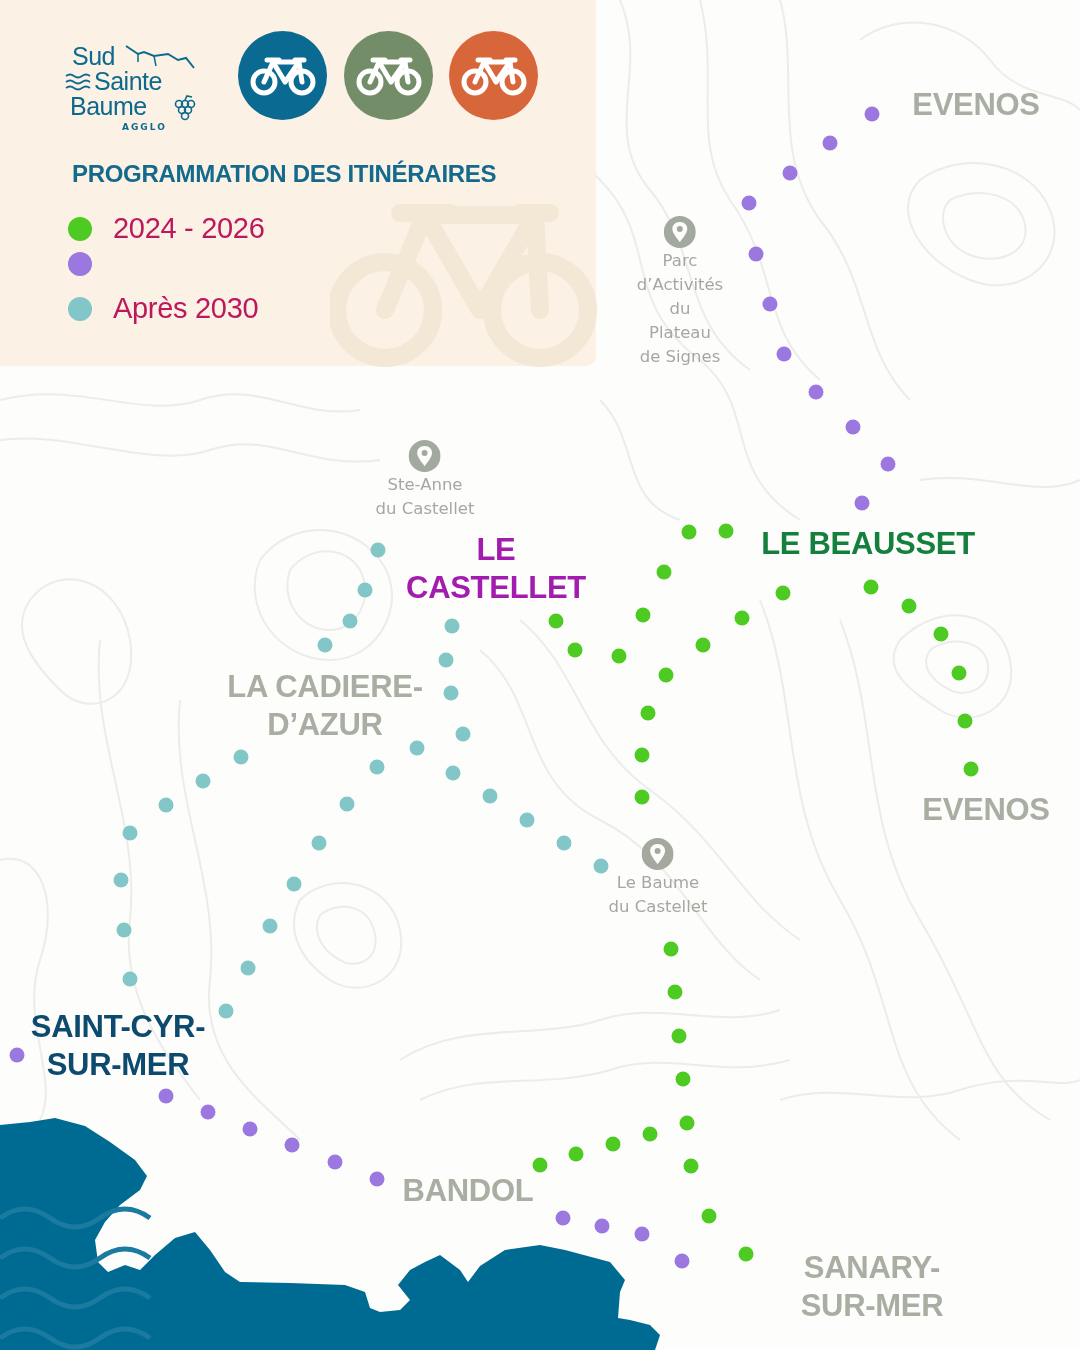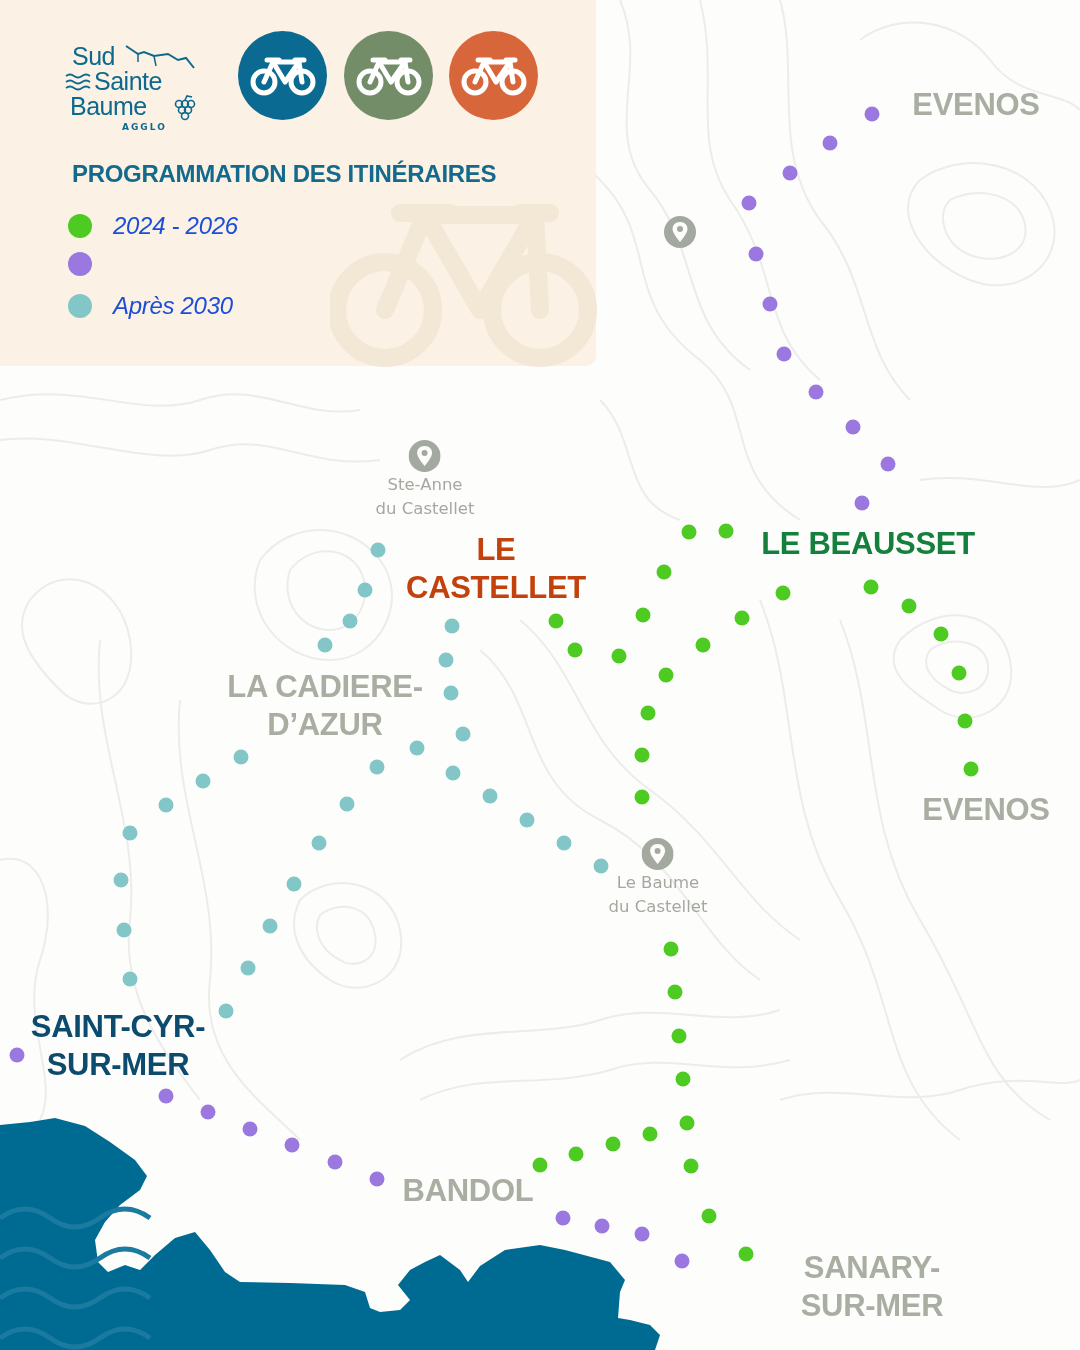--- a/index.html
+++ b/index.html
@@ -12,21 +12,21 @@
   .logo .line { position:absolute; font-family:"Liberation Sans", sans-serif; font-size:25px; letter-spacing:-0.5px; line-height:25px; color:#0d6a8e; }
   .logo .l1 { left:10px; top:4px; }
   .logo .l2 { left:32px; top:29px; }
   .logo .l3 { left:8px; top:54px; }
   .logo .agglo { position:absolute; left:60px; top:82px; font-size:9px; letter-spacing:2px; font-weight:bold; color:#0d6a8e; }
   .logo svg { position:absolute; }
   .bike-badge { position:absolute; top:31px; width:89px; height:89px; border-radius:50%; display:flex; align-items:center; justify-content:center; }
   .legend-title { position:absolute; left:72px; top:160px; font-family:"Liberation Sans", sans-serif; font-weight:bold; font-size:24px; color:#136a8c; letter-spacing:-0.3px; white-space:nowrap; }
   .legend-row { position:absolute; left:68px; display:flex; align-items:center; }
   .legend-dot { width:24px; height:24px; border-radius:50%; margin-right:21px; }
-  .legend-label { font-family:"Liberation Sans", sans-serif; font-size:24px; color:#1d4ed8; letter-spacing:-0.3px;font-style:italic; }
+  .legend-label { font-family:"Liberation Sans", sans-serif; font-size:29px; color:#be185d; letter-spacing:-0.3px; }
   .dot { position:absolute; width:15px; height:15px; border-radius:50%; transform:translate(-50%,-50%); }
   .town { position:absolute; font-family:"Liberation Sans", sans-serif; font-weight:bold; color:#a9aea2; text-align:center; line-height:1.22; white-space:pre; letter-spacing:-0.3px; }
   .poi { position:absolute; transform:translateX(-50%); text-align:center; color:#a4a9a0; font-family:"DejaVu Sans", sans-serif; font-size:16.5px; line-height:24px; white-space:pre; }
   .poi svg { display:block; margin:0 auto 1px auto; }
 </style>
 </head>
 <body>
 
 <svg id="map" viewBox="0 0 1080 1350" xmlns="http://www.w3.org/2000/svg">
   <g class="topo">
@@ -238,37 +238,41 @@
     <span class="dot" style="left: 347px; top: 804px; background: rgb(130, 198, 199);"></span>
     <span class="dot" style="left: 319px; top: 843px; background: rgb(130, 198, 199);"></span>
     <span class="dot" style="left: 294px; top: 884px; background: rgb(130, 198, 199);"></span>
     <span class="dot" style="left: 270px; top: 926px; background: rgb(130, 198, 199);"></span>
     <span class="dot" style="left: 248px; top: 968px; background: rgb(130, 198, 199);"></span>
     <span class="dot" style="left: 226px; top: 1011px; background: rgb(130, 198, 199);"></span>
   </div>
 <div id="towns-layer">
     <div class="town" style="font-size: 31px; color: rgb(169, 174, 162); left: 912.328px; top: 86.0938px;">EVENOS</div>
     <div class="town" style="font-size: 31px; color: #15803d; left: 761.133px; top: 525.094px;">LE BEAUSSET</div>
-    <div class="town" style="font-size: 31px; color: #c2410c; left: 406.07px; top: 531.188px;">LE
+    <div class="town" style="font-size: 31px; color: #a21caf; left: 406.07px; top: 531.188px;">LE
 CASTELLET</div>
     <div class="town" style="font-size: 31px; color: rgb(169, 174, 162); left: 227.336px; top: 668.188px;">LA CADIERE-
 D’AZUR</div>
     <div class="town" style="font-size: 31px; color: rgb(169, 174, 162); left: 922.289px; top: 791.094px;">EVENOS</div>
     <div class="town" style="font-size: 31px; color: #0c4a6e; left: 30.8047px; top: 1008.19px;">SAINT-CYR-
 SUR-MER</div>
     <div class="town" style="font-size: 31px; color: rgb(169, 174, 162); left: 402.594px; top: 1172.09px;">BANDOL</div>
     <div class="town" style="font-size: 31px; color: rgb(169, 174, 162); left: 800.719px; top: 1249.19px;">SANARY-
 SUR-MER</div>
   </div>
 <div id="pois-layer">
     <div class="poi" style="left: 680px; top: 216px;"><svg width="32" height="32" viewBox="0 0 32 32">
         <circle cx="16" cy="16" r="16" fill="#a4a9a0"></circle>
         <path d="M16 6 C11 6 8.5 9.5 8.5 13 C8.5 17.5 16 26 16 26 C16 26 23.5 17.5 23.5 13 C23.5 9.5 21 6 16 6 Z" fill="#fdfdfb"></path>
         <circle cx="16" cy="13" r="3" fill="#a4a9a0"></circle>
-      </svg></div>
+      </svg><div>Parc
+d’Activités
+du
+Plateau
+de Signes</div></div>
     <div class="poi" style="left: 425px; top: 440px;"><svg width="32" height="32" viewBox="0 0 32 32">
         <circle cx="16" cy="16" r="16" fill="#a4a9a0"></circle>
         <path d="M16 6 C11 6 8.5 9.5 8.5 13 C8.5 17.5 16 26 16 26 C16 26 23.5 17.5 23.5 13 C23.5 9.5 21 6 16 6 Z" fill="#fdfdfb"></path>
         <circle cx="16" cy="13" r="3" fill="#a4a9a0"></circle>
       </svg><div>Ste-Anne
 du Castellet</div></div>
     <div class="poi" style="left: 658px; top: 838px;"><svg width="32" height="32" viewBox="0 0 32 32">
         <circle cx="16" cy="16" r="16" fill="#a4a9a0"></circle>
         <path d="M16 6 C11 6 8.5 9.5 8.5 13 C8.5 17.5 16 26 16 26 C16 26 23.5 17.5 23.5 13 C23.5 9.5 21 6 16 6 Z" fill="#fdfdfb"></path>
         <circle cx="16" cy="13" r="3" fill="#a4a9a0"></circle>

